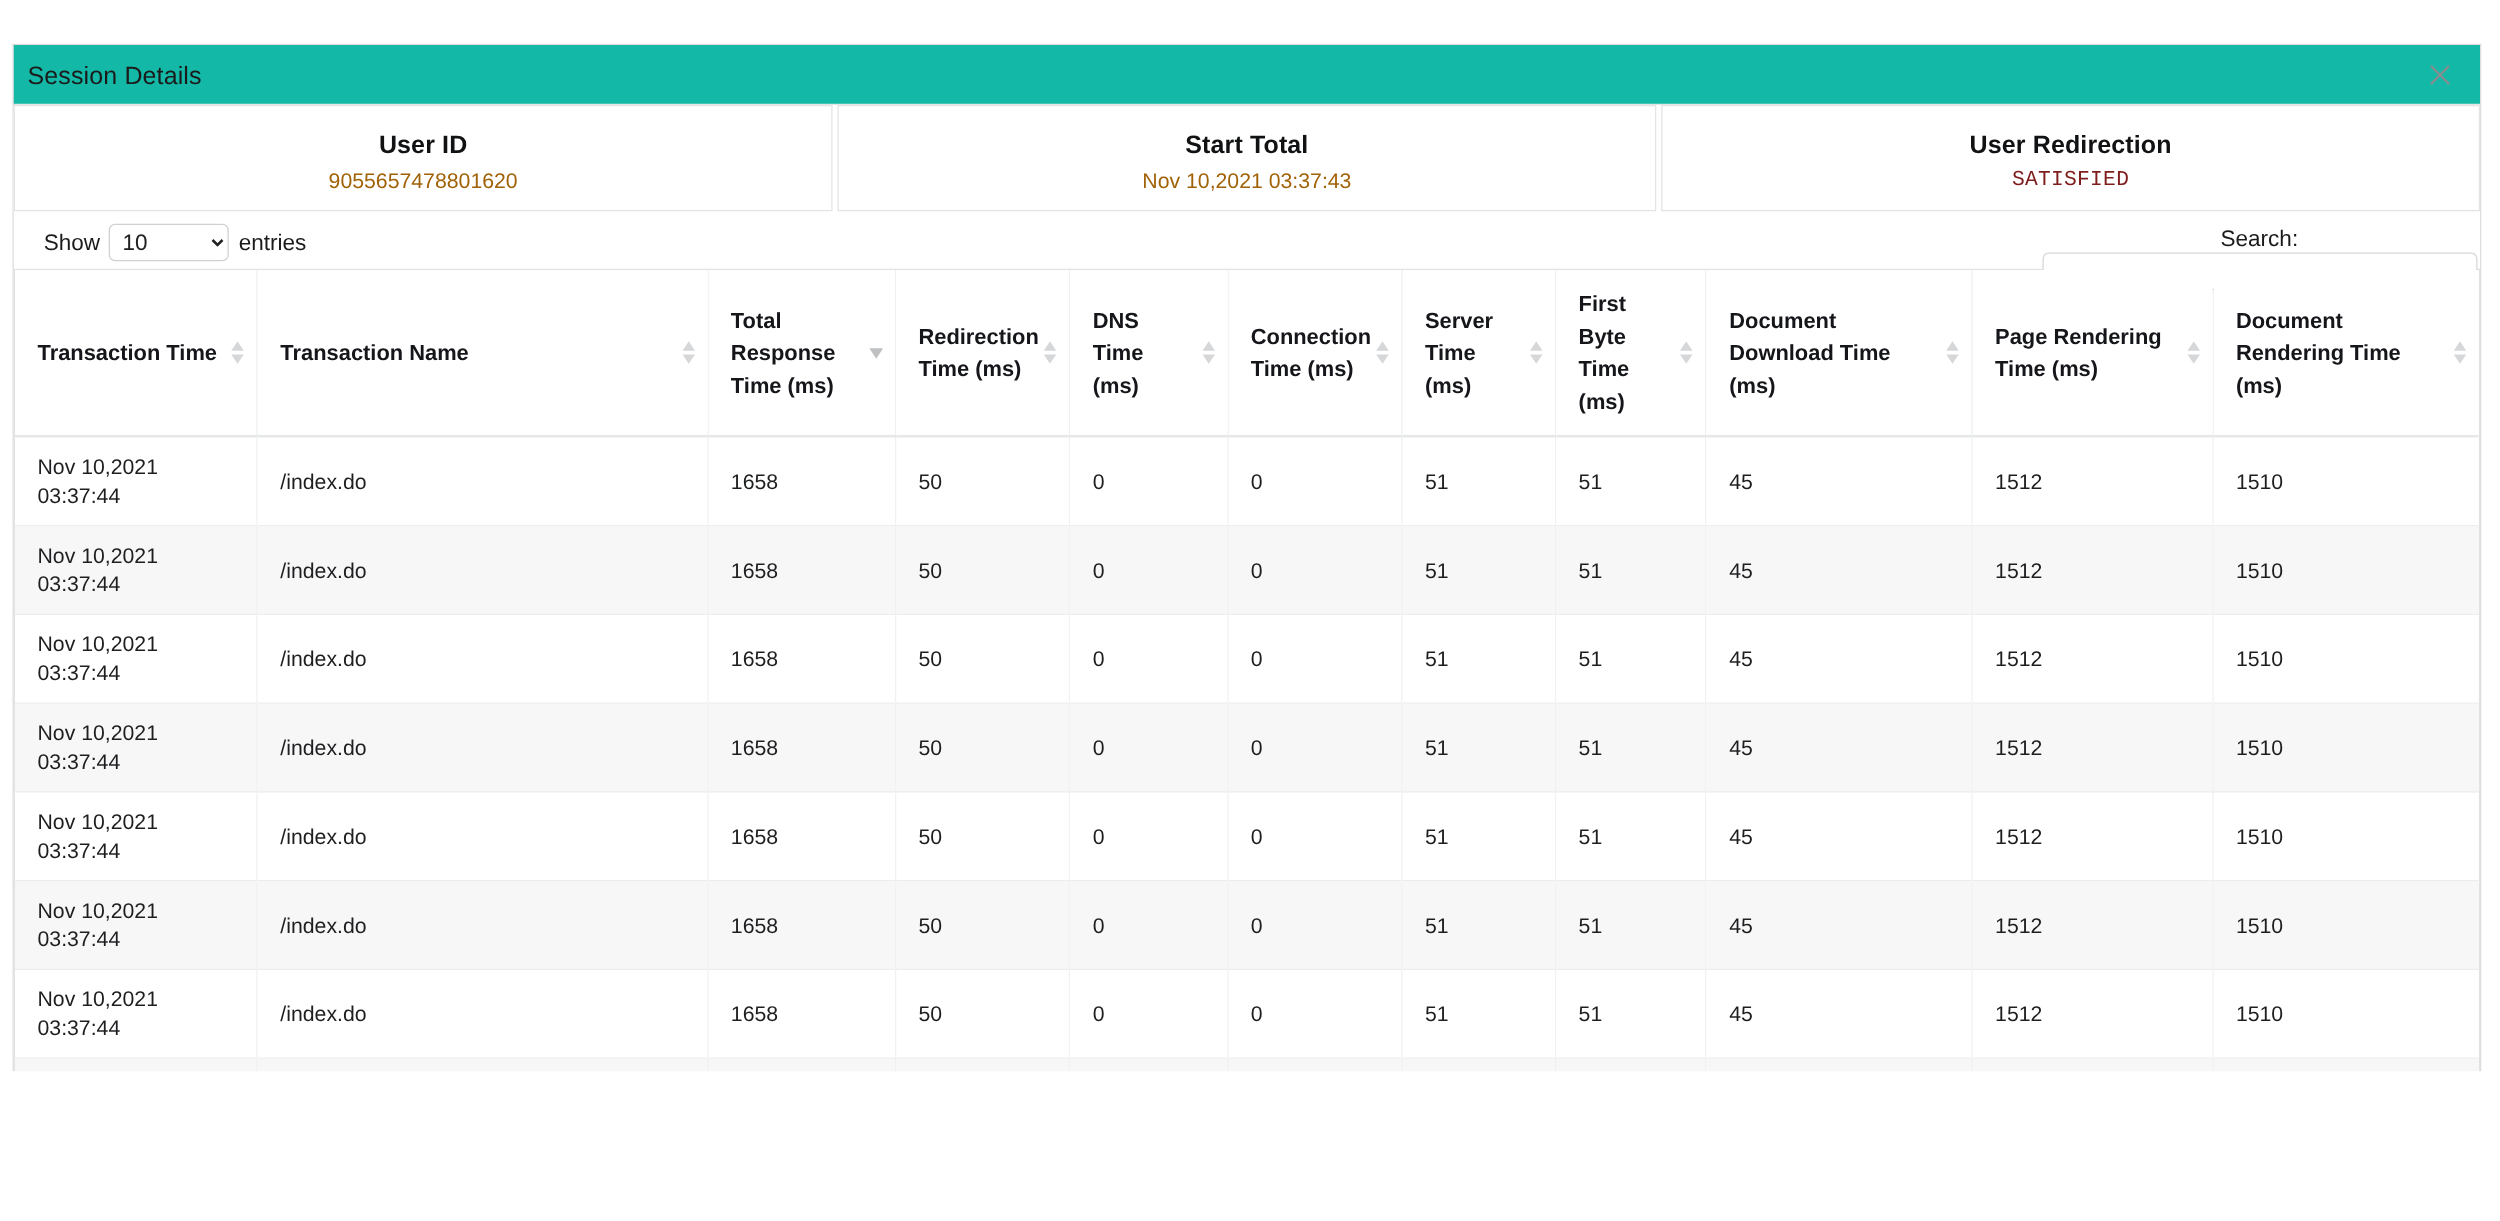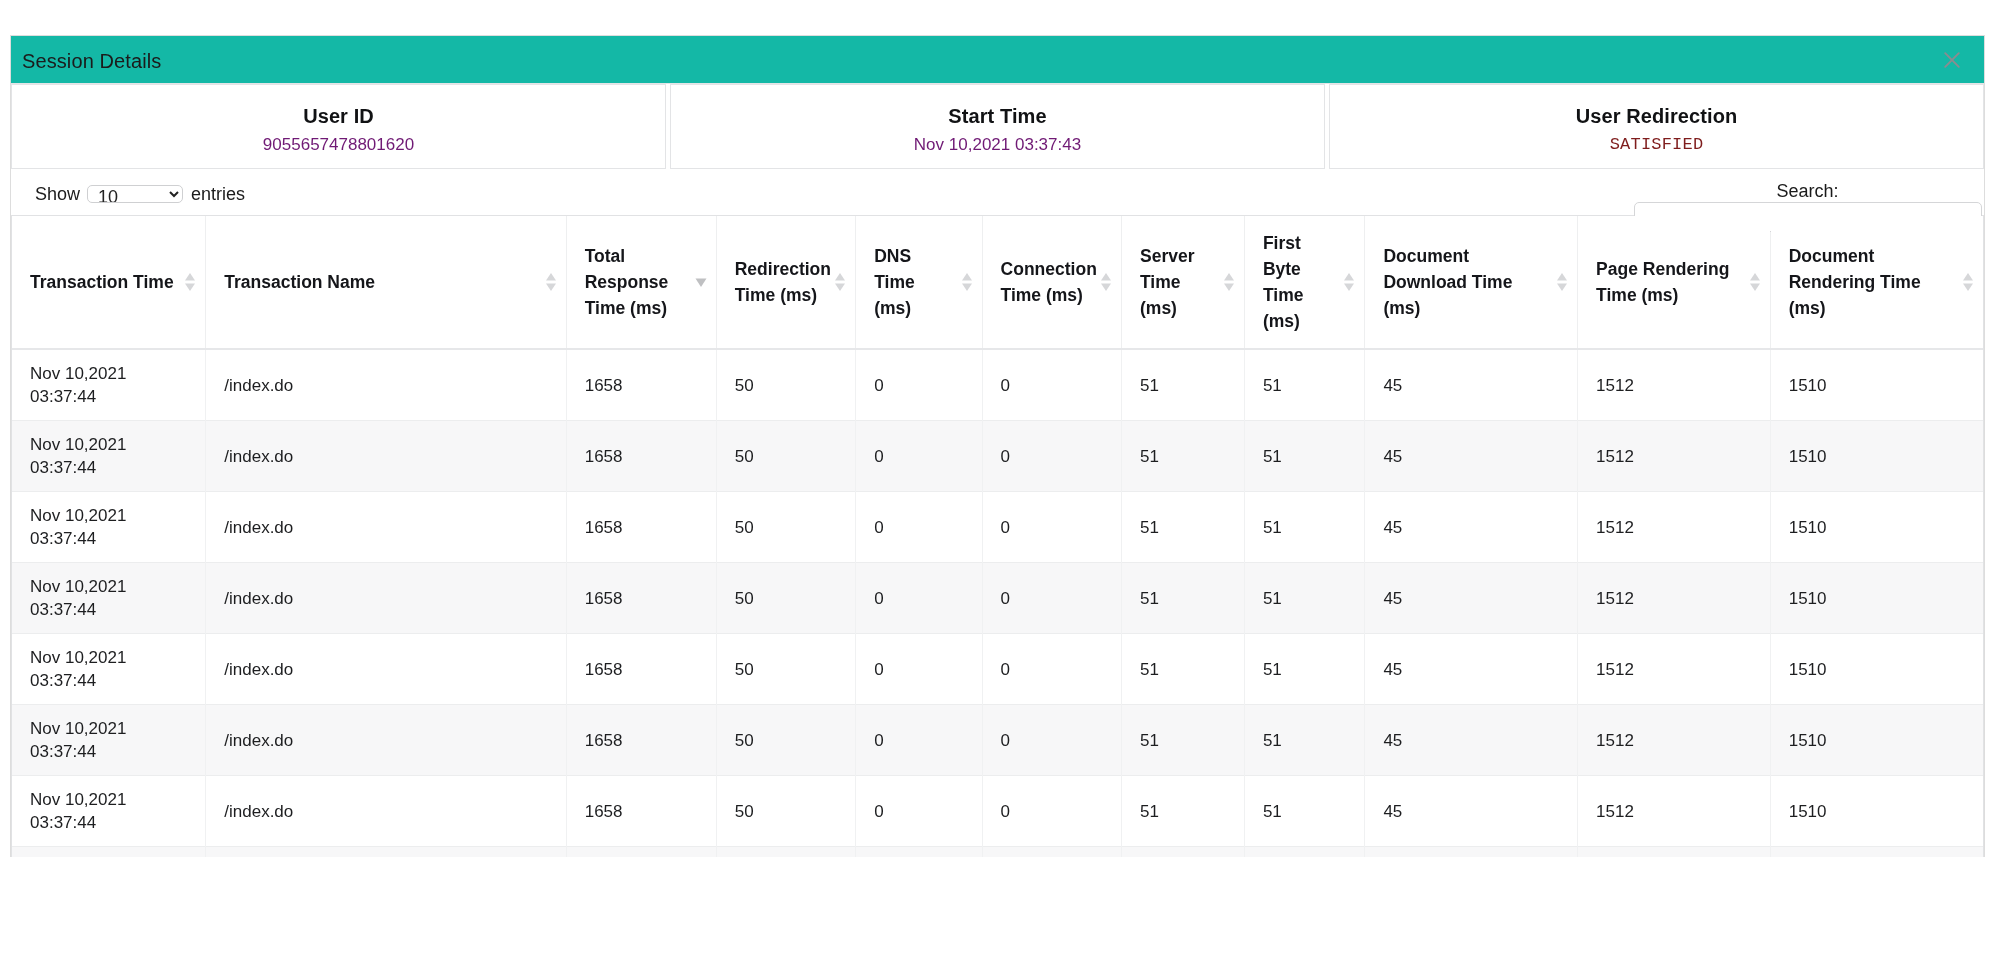--- a/index.html
+++ b/index.html
@@ -81,21 +81,21 @@
   .summary-card .card-label {
     font-size: 20px;
     font-weight: bold;
     color: #111214;
     line-height: 23px;
     letter-spacing: .1px;
   }
   .summary-card .card-value {
     font-size: 17px;
     font-weight: 400;
-    color: #701a75;
+    color: #a16207;
     line-height: 22px;
     margin-top: 6px;
   }
   .summary-card .card-value.muted { color: #7f1d1d; letter-spacing: .2px; font-family: Liberation Mono, monospace; }
 
   
   .controls {
     position: relative;
     height: 44px;
     margin-top: 2px;
@@ -111,21 +111,21 @@
     align-items: center;
     white-space: nowrap;
     margin-left: 24px;
   }
   .show-entries .lbl-pre { margin-right: 7px; }
   .show-entries .lbl-post { margin-left: 8px; }
   .entries-select {
     font-family: "Liberation Sans", sans-serif;
     font-size: 18px;
     color: #222;
-    height: 18px;
+    height: 30px;
     width: 96px;
     padding: 0 6px;
     border: 1px solid #cfd0d2;
     border-radius: 5px;
     background: #ffffff;
     box-sizing: border-box;
   }
   .search-wrap {
     position: absolute;
     right: 2px;
@@ -236,21 +236,21 @@
       </svg>
     </button>
   </div>
 
   <div class="summary-row">
     <div class="summary-card">
       <div class="card-label">User ID</div>
       <div class="card-value">9055657478801620</div>
     </div>
     <div class="summary-card">
-      <div class="card-label">Start Time</div>
+      <div class="card-label">Start Total</div>
       <div class="card-value">Nov 10,2021 03:37:43</div>
     </div>
     <div class="summary-card">
       <div class="card-label">User Redirection</div>
       <div class="card-value muted">SATISFIED</div>
     </div>
   </div>
 
   <div class="controls">
     <div class="show-entries">

